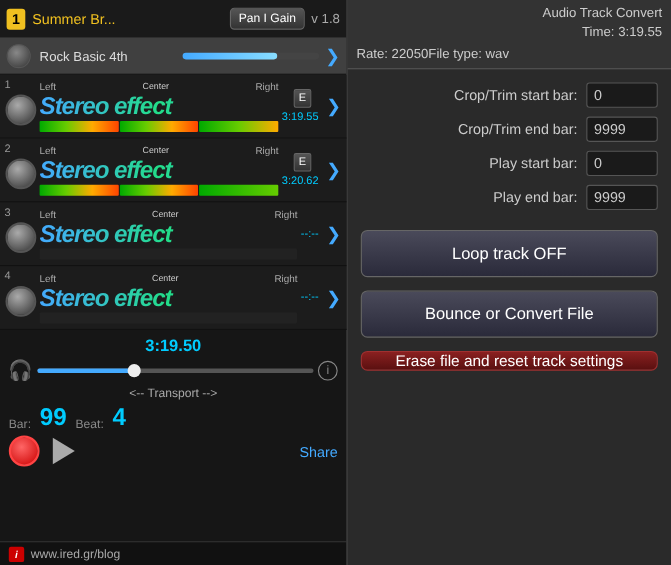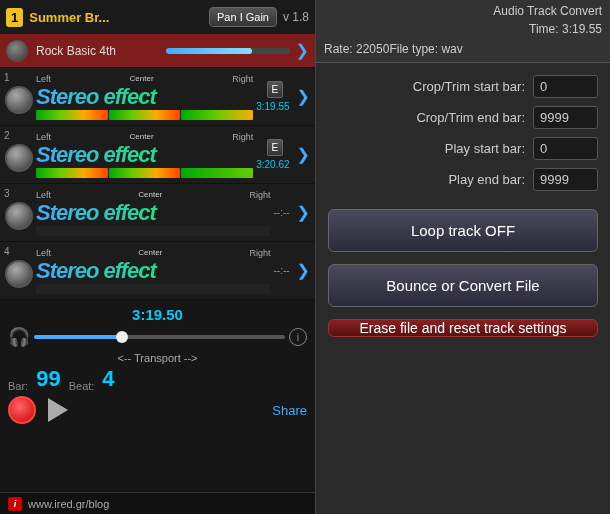--- a/index.html
+++ b/index.html
@@ -34,40 +34,40 @@
       background: #f0c020;
       color: #000;
       font-weight: bold;
       font-size: 13px;
       padding: 2px 5px;
       border-radius: 3px;
     }
     .song-title {
       color: #f0c020;
       font-size: 13px;
-      font-weight: bold;
+      font-weight: normal;
       flex: 1;
     }
     .pan-gain-btn {
       background: linear-gradient(180deg, #555 0%, #333 100%);
       color: #fff;
       font-size: 11px;
       border: 1px solid #666;
       border-radius: 4px;
       padding: 3px 7px;
       cursor: pointer;
     }
     .version-label {
       color: #aaa;
       font-size: 12px;
     }
 
     
     .master-row {
-      background: #7f1d1d;
+      background: #404040;
       display: flex;
       align-items: center;
       padding: 4px 6px;
       height: 34px;
       border-bottom: 1px solid #111;
     }
     .master-knob {
       width: 22px;
       height: 22px;
       background: radial-gradient(circle at 40% 35%, #888, #333);

